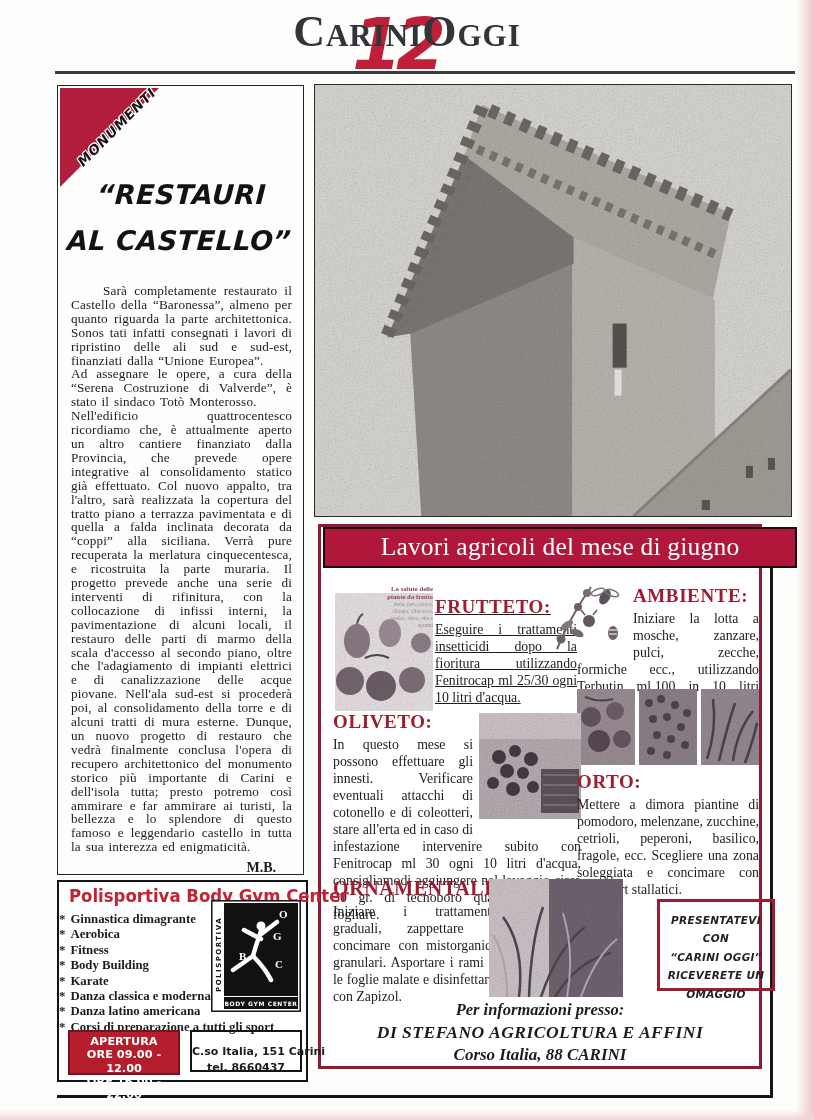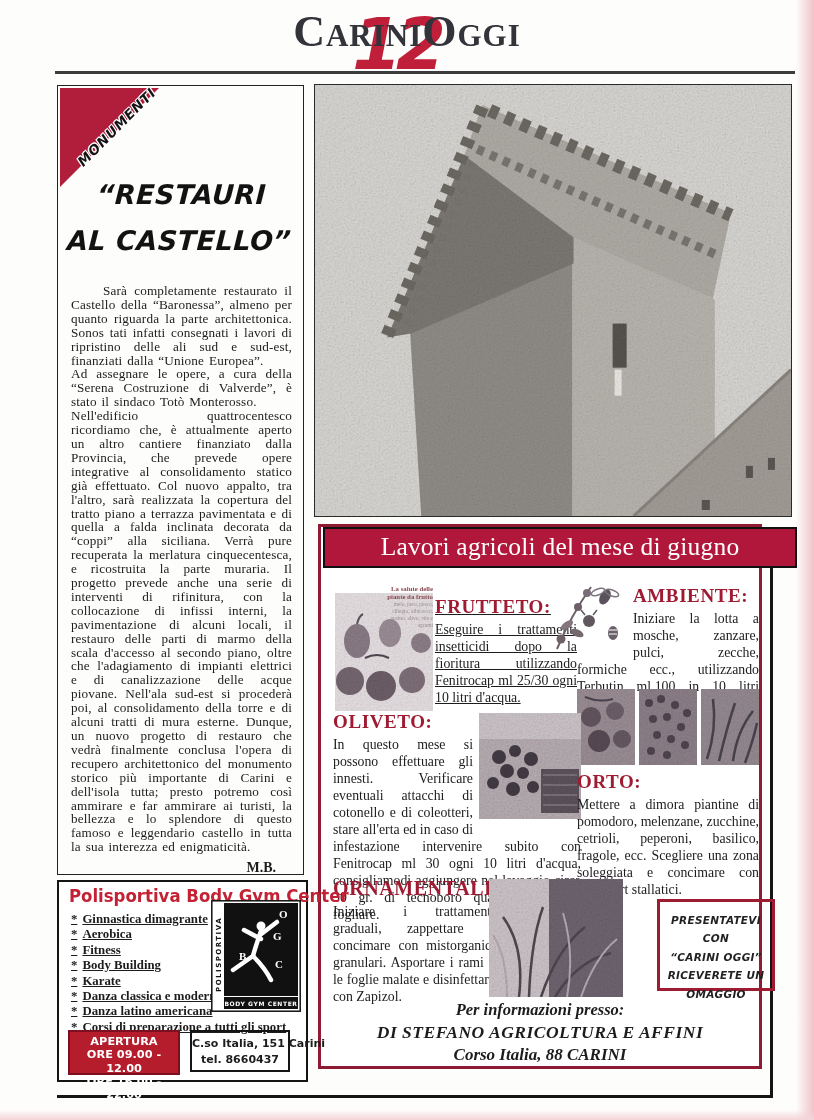--- a/index.html
+++ b/index.html
@@ -66,30 +66,30 @@
          font-size:10.5px;line-height:1.75;padding-top:9px;color:#222;letter-spacing:.3px;margin-left:16px;}
   .info{left:0;top:472px;width:438px;text-align:center;font-weight:bold;font-style:italic;line-height:1.32;}
   .info .l1{font-size:16.5px;}
   .info .l2{font-size:17.5px;letter-spacing:.5px;}
   .info .l3{font-size:17px;}
 
   
   .gym{left:57px;top:880px;width:251px;height:202px;border:2.5px solid #141414;box-sizing:border-box;background:#fff;}
   .gym-title{margin-top:3px;text-align:center;font-family:"DejaVu Sans",sans-serif;font-weight:bold;
              font-size:18px;color:#c22233;transform:scaleX(.92);transform-origin:center;white-space:nowrap;}
-  .gym-list{position:absolute;left:12px;top:30px;width:160px;text-decoration:underline;}
+  .gym-list{position:absolute;left:0;top:30px;width:160px;}
   .gym-item{font-weight:bold;font-size:12.8px;line-height:15.4px;white-space:nowrap;}
   .gym-item .b{margin-right:5px;}
   .gym-logo{position:absolute;right:5px;top:18px;width:90px;height:112px;}
   .apertura{position:absolute;left:9px;top:148px;width:112px;height:45px;background:#b61d2c;
             border:2px solid #7c1020;box-sizing:border-box;color:#fff;text-align:center;
             font-family:"DejaVu Sans",sans-serif;font-weight:bold;font-size:11.3px;line-height:1.18;padding-top:3px;}
-  .gaddr{position:absolute;left:131px;top:148px;width:100px;height:42px;border:2px solid #141414;
+  .gaddr{position:absolute;left:131px;top:148px;width:112px;height:42px;border:2px solid #141414;
          box-sizing:border-box;text-align:center;font-family:"DejaVu Sans",sans-serif;font-weight:bold;
-         font-size:11px;line-height:1.45;padding-top:4px;white-space:nowrap;}
+         font-size:11px;line-height:1.45;padding-top:12px;white-space:nowrap;}
 
   
   .pink-right{left:796px;top:0;width:18px;height:1120px;background:linear-gradient(to right,rgba(240,195,200,0),#efc3c8);}
   .pink-bottom{left:0;top:1110px;width:814px;height:10px;background:linear-gradient(to bottom,rgba(246,218,221,0),#f3d4d8);}
 </style>
 </head>
 <body>
 
 <svg width="0" height="0" style="position:absolute" aria-hidden="true">
   <defs>

